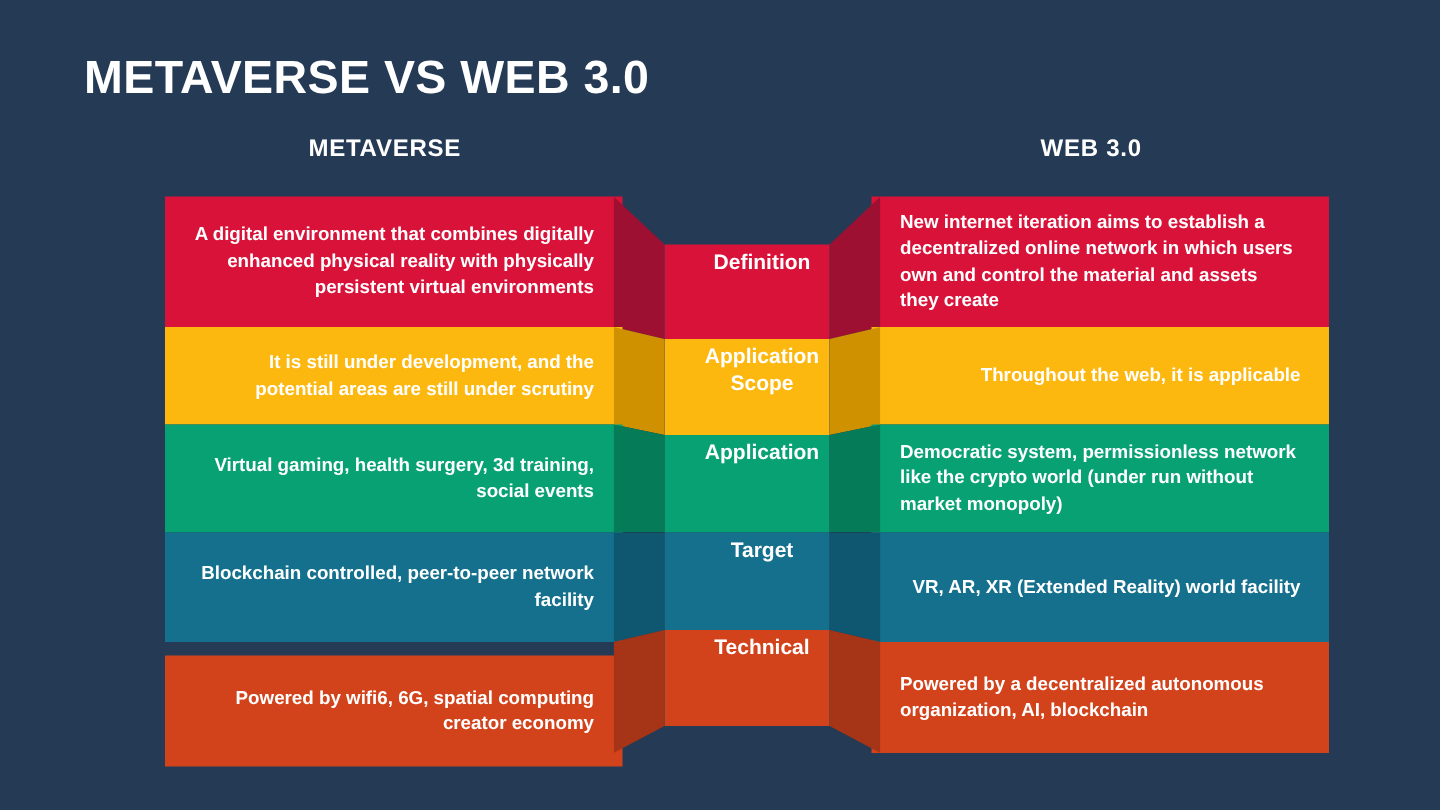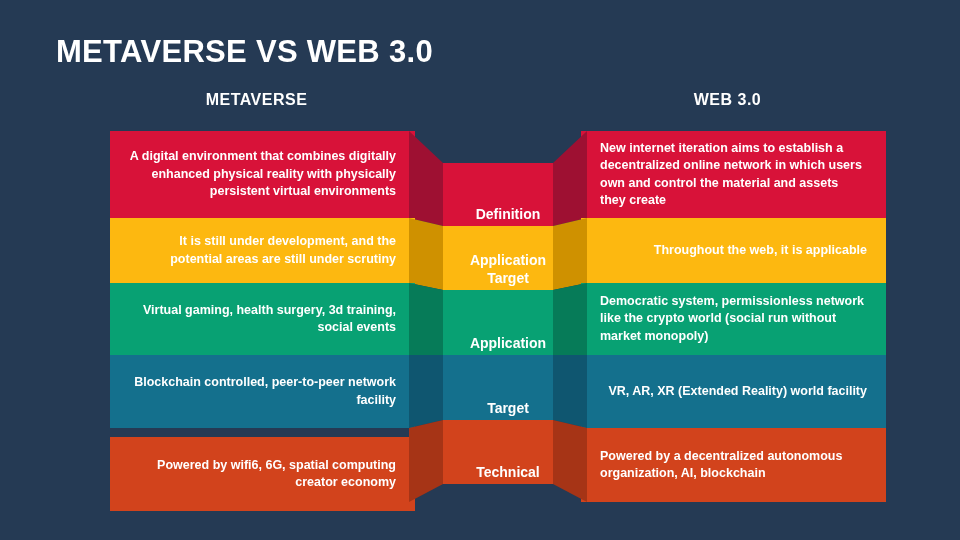--- a/index.html
+++ b/index.html
@@ -87,21 +87,21 @@
   .side-block.left  .side-text { text-align: right; }
   .side-block.right .side-text { text-align: left; }
 
   
   .ribbon-face {
     position: absolute;
     left: 425px;
     width: 110px;
     top: 0;
     display: flex;
-    align-items: flex-end;
+    align-items: flex-start;
     justify-content: center;
     text-align: center;
     padding-left: 20px;
   }
   .ribbon-label {
     font-size: 14px;
     font-weight: bold;
     line-height: 1.25;
     color: #ffffff;
   }
@@ -145,29 +145,29 @@
       <div class="row" style="top: 0px; height: 390px;">
         <div class="side-block left" style="top: 96px; height: 65px; background: rgb(253, 184, 16);">
           <div class="side-text">It is still under development, and the potential areas are still under scrutiny</div>
         </div>
         <div class="side-block right" style="top: 96px; height: 65px; background: rgb(253, 184, 16);">
           <div class="side-text">Throughout the web, it is applicable</div>
         </div>
         <div class="wing left" style="top: 96px; height: 72px; background: rgb(207, 145, 0); clip-path: polygon(0% 0%, 100% 11.111%, 100% 100%, 0% 90.278%);"></div>
         <div class="wing right" style="top: 96px; height: 72px; background: rgb(207, 145, 0); clip-path: polygon(0% 11.111%, 100% 0%, 100% 90.278%, 0% 100%);"></div>
         <div class="ribbon-face" style="top: 104px; height: 64px; background: rgb(253, 184, 16);">
-          <div class="ribbon-label">Application Target</div>
+          <div class="ribbon-label">Application Scope</div>
         </div>
       </div>
       <div class="row" style="top: 0px; height: 390px;">
         <div class="side-block left" style="top: 161px; height: 72px; background: rgb(8, 161, 115);">
           <div class="side-text">Virtual gaming, health surgery, 3d training, social events</div>
         </div>
         <div class="side-block right" style="top: 161px; height: 72px; background: rgb(8, 161, 115);">
-          <div class="side-text">Democratic system, permissionless network like the crypto world (social run without market monopoly)</div>
+          <div class="side-text">Democratic system, permissionless network like the crypto world (under run without market monopoly)</div>
         </div>
         <div class="wing left" style="top: 161px; height: 72px; background: rgb(6, 123, 88); clip-path: polygon(0% 0%, 100% 9.722%, 100% 100%, 0% 100%);"></div>
         <div class="wing right" style="top: 161px; height: 72px; background: rgb(6, 123, 88); clip-path: polygon(0% 9.722%, 100% 0%, 100% 100%, 0% 100%);"></div>
         <div class="ribbon-face" style="top: 168px; height: 65px; background: rgb(8, 161, 115);">
           <div class="ribbon-label">Application</div>
         </div>
       </div>
       <div class="row" style="top: 0px; height: 390px;">
         <div class="side-block left" style="top: 233px; height: 73px; background: rgb(20, 112, 141);">
           <div class="side-text">Blockchain controlled, peer-to-peer network facility</div>

